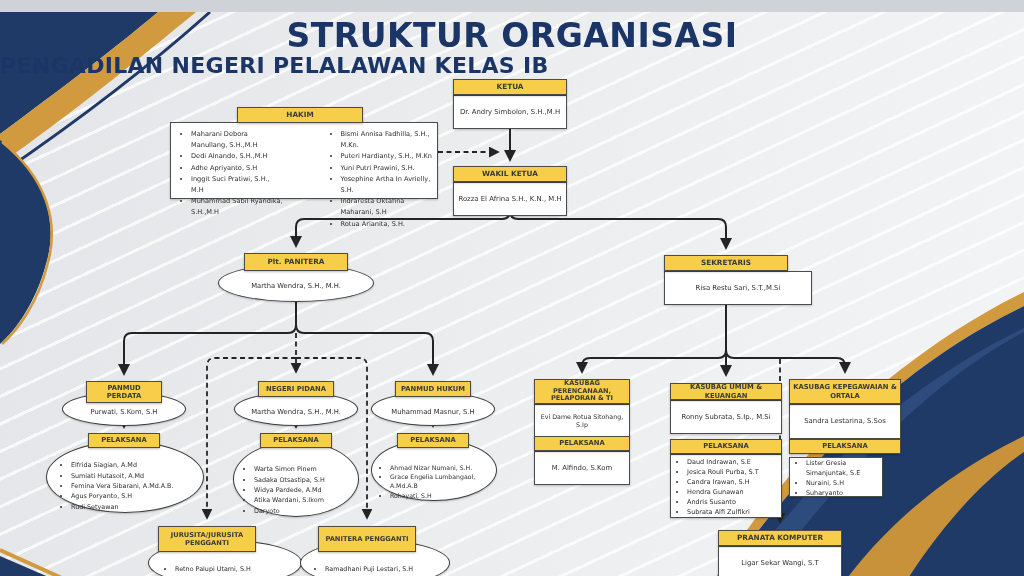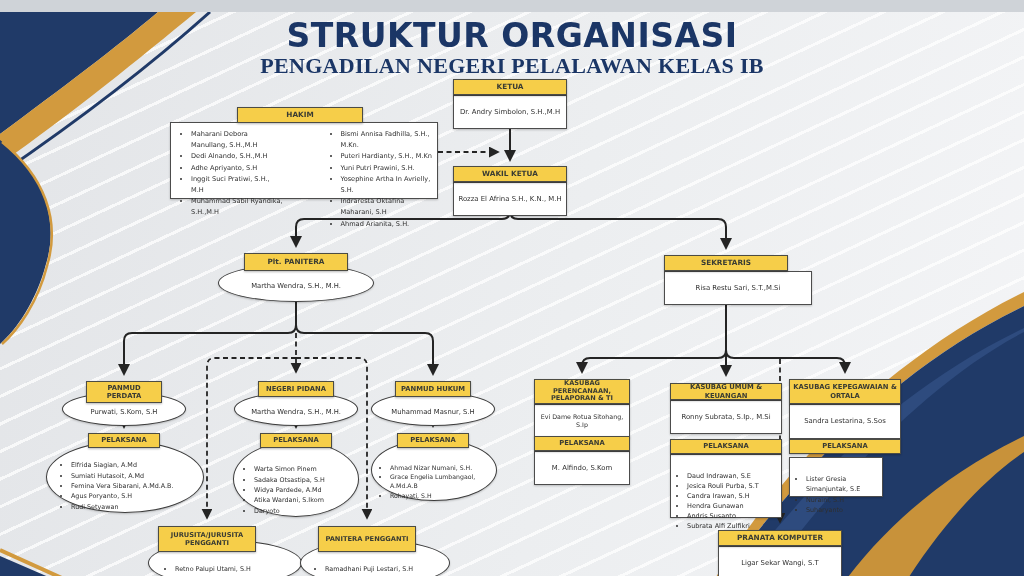--- a/index.html
+++ b/index.html
@@ -11,22 +11,22 @@
   .stage::before{
     content:"";position:absolute;inset:0;z-index:0;pointer-events:none;
     background:repeating-linear-gradient(155deg,rgba(255,255,255,0.0) 0 22px,rgba(255,255,255,0.75) 22px 25px);
   }
   svg.bg-decor{position:absolute;inset:0;z-index:1;}
   .title{
     position:absolute;left:0;right:0;top:4px;text-align:center;z-index:4;
     font-size:33px;font-weight:800;color:#1b3666;letter-spacing:0.5px;
   }
   .subtitle{
-    position:absolute;left:0;right:0;top:41px;text-align:center;z-index:4;
-    font-size:22px;font-weight:800;color:#1b3666;letter-spacing:0.3px;font-family:Liberation Serif, serif;
+    position:absolute;left:0;right:0;top:41px;text-align:left;z-index:4;
+    font-size:22px;font-weight:800;color:#1b3666;letter-spacing:0.3px;
   }
   svg.connectors{position:absolute;inset:0;z-index:2;}
   .hdr{
     position:absolute;z-index:5;box-sizing:border-box;
     background:#f6ce49;border:1.5px solid #4c4c44;
     display:flex;align-items:center;justify-content:center;text-align:center;
     font-size:7.3px;font-weight:700;color:#3a3c33;line-height:1.2;padding:1px 2px;
     box-shadow:0 1px 2px rgba(0,0,0,0.28);
   }
   .bodybox{
@@ -44,21 +44,21 @@
   .ename{
     width:100%;height:100%;display:flex;align-items:center;justify-content:center;
     font-size:6.8px;color:#2f2f2f;text-align:center;padding:8px 6px 2px 6px;box-sizing:border-box;
   }
   ul.blist{
     margin:0;padding:0 2px 0 16px;list-style:disc;text-align:left;
     font-size:6.5px;color:#2f2f2f;line-height:1.62;
   }
   .hakim-body{align-items:flex-start;justify-content:flex-start;padding:6px 2px 2px 4px;gap:39px;}
   .hakim-body ul.blist{width:50%;line-height:1.7;font-size:6.6px;}
-  .listbox{align-items:flex-start;justify-content:flex-start;text-align:left;padding:16px 2px 2px 2px;}
+  .listbox{align-items:center;justify-content:flex-start;text-align:left;padding:4px 2px 2px 2px;}
   .el-list{display:flex;align-items:flex-end;}
 </style>
 </head>
 <body>
 
 <div class="stage">
 
   <svg class="bg-decor" width="1024" height="576" viewBox="0 0 1024 576">
 
     <path d="M0,0 L158,0 C118,34 62,76 0,122 Z" fill="#203A68"></path>
@@ -124,21 +124,21 @@
       <li>Adhe Apriyanto, S.H</li>
       <li>Inggit Suci Pratiwi, S.H., M.H</li>
       <li>Muhammad Sabil Ryandika, S.H.,M.H</li>
     </ul>
     <ul class="blist">
       <li>Bismi Annisa Fadhilla, S.H., M.Kn.</li>
       <li>Puteri Hardianty, S.H., M.Kn</li>
       <li>Yuni Putri Prawini, S.H.</li>
       <li>Yosephine Artha In Avrielly, S.H.</li>
       <li>Indraresta Oktafina Maharani, S.H</li>
-      <li>Ahmad Arianita, S.H.</li>
+      <li>Rotua Arianita, S.H.</li>
     </ul>
   </div>
 
   <div class="hdr" style="left:453px;top:154px;width:114px;height:16px">WAKIL KETUA</div>
   <div class="bodybox" style="left:453px;top:170px;width:114px;height:17px">Rozza El Afrina S.H., K.N., M.H</div>
 
   <div class="ellipse" style="left:218px;top:252px;width:156px;height:38px">
     <div class="ename">Martha Wendra, S.H., M.H.</div>
   </div>
   <div class="hdr" style="left:244px;top:241px;width:104px;height:18px">Plt. PANITERA</div>

